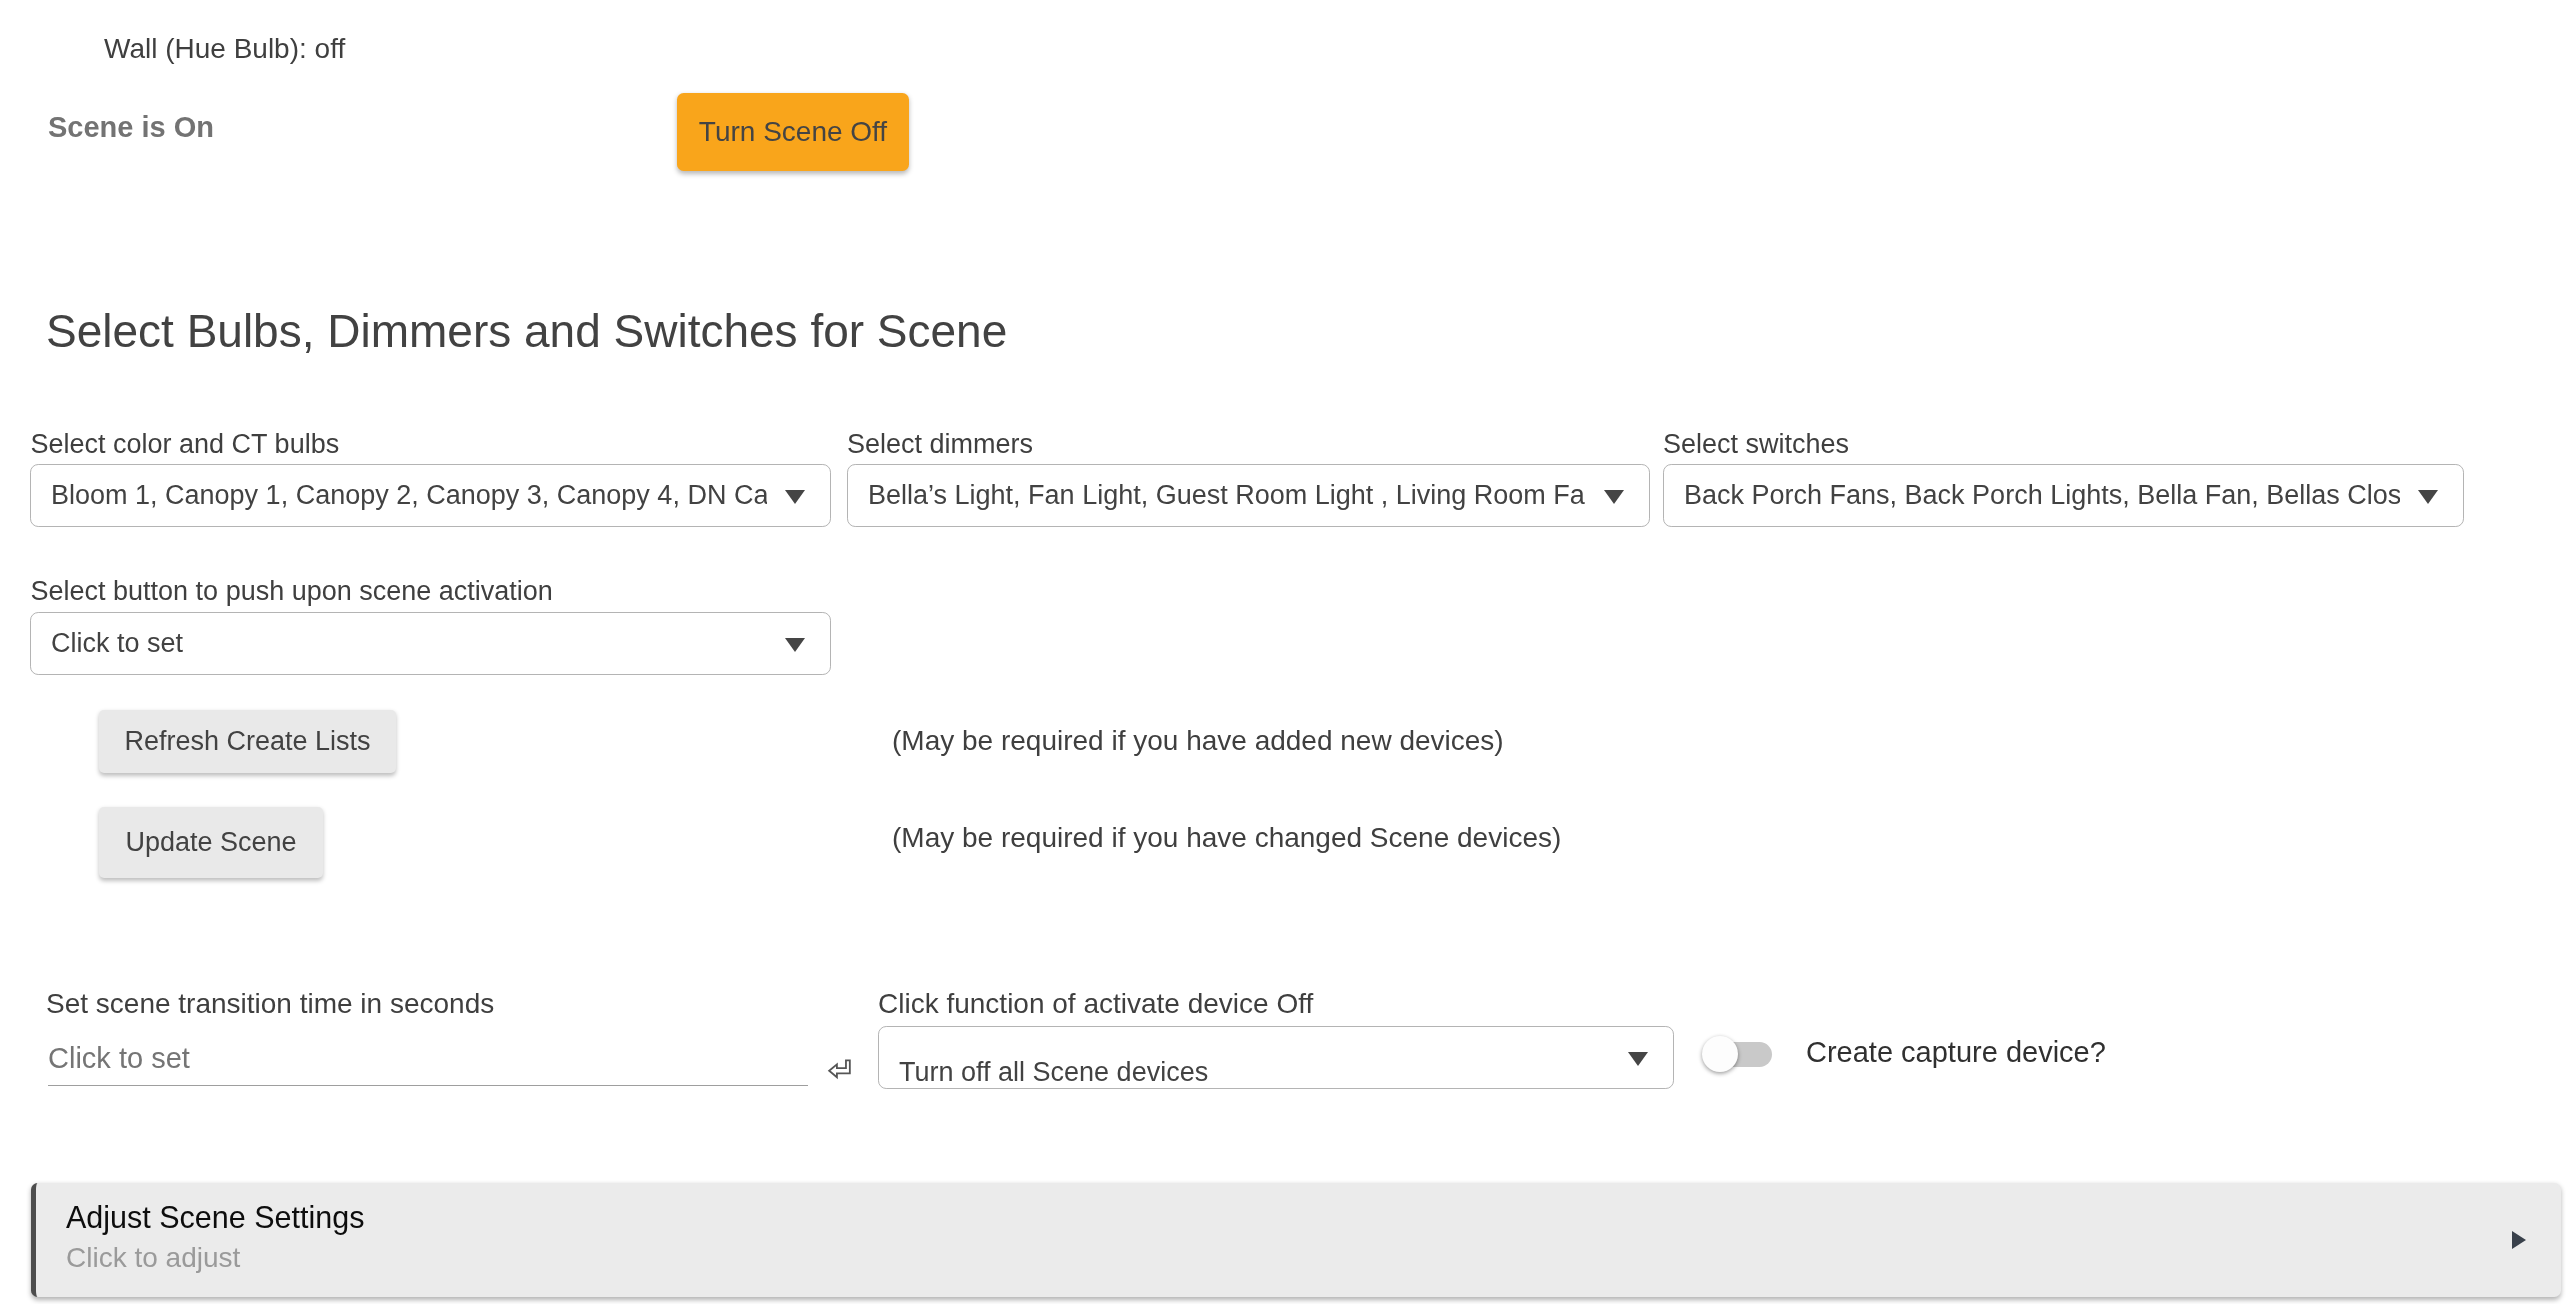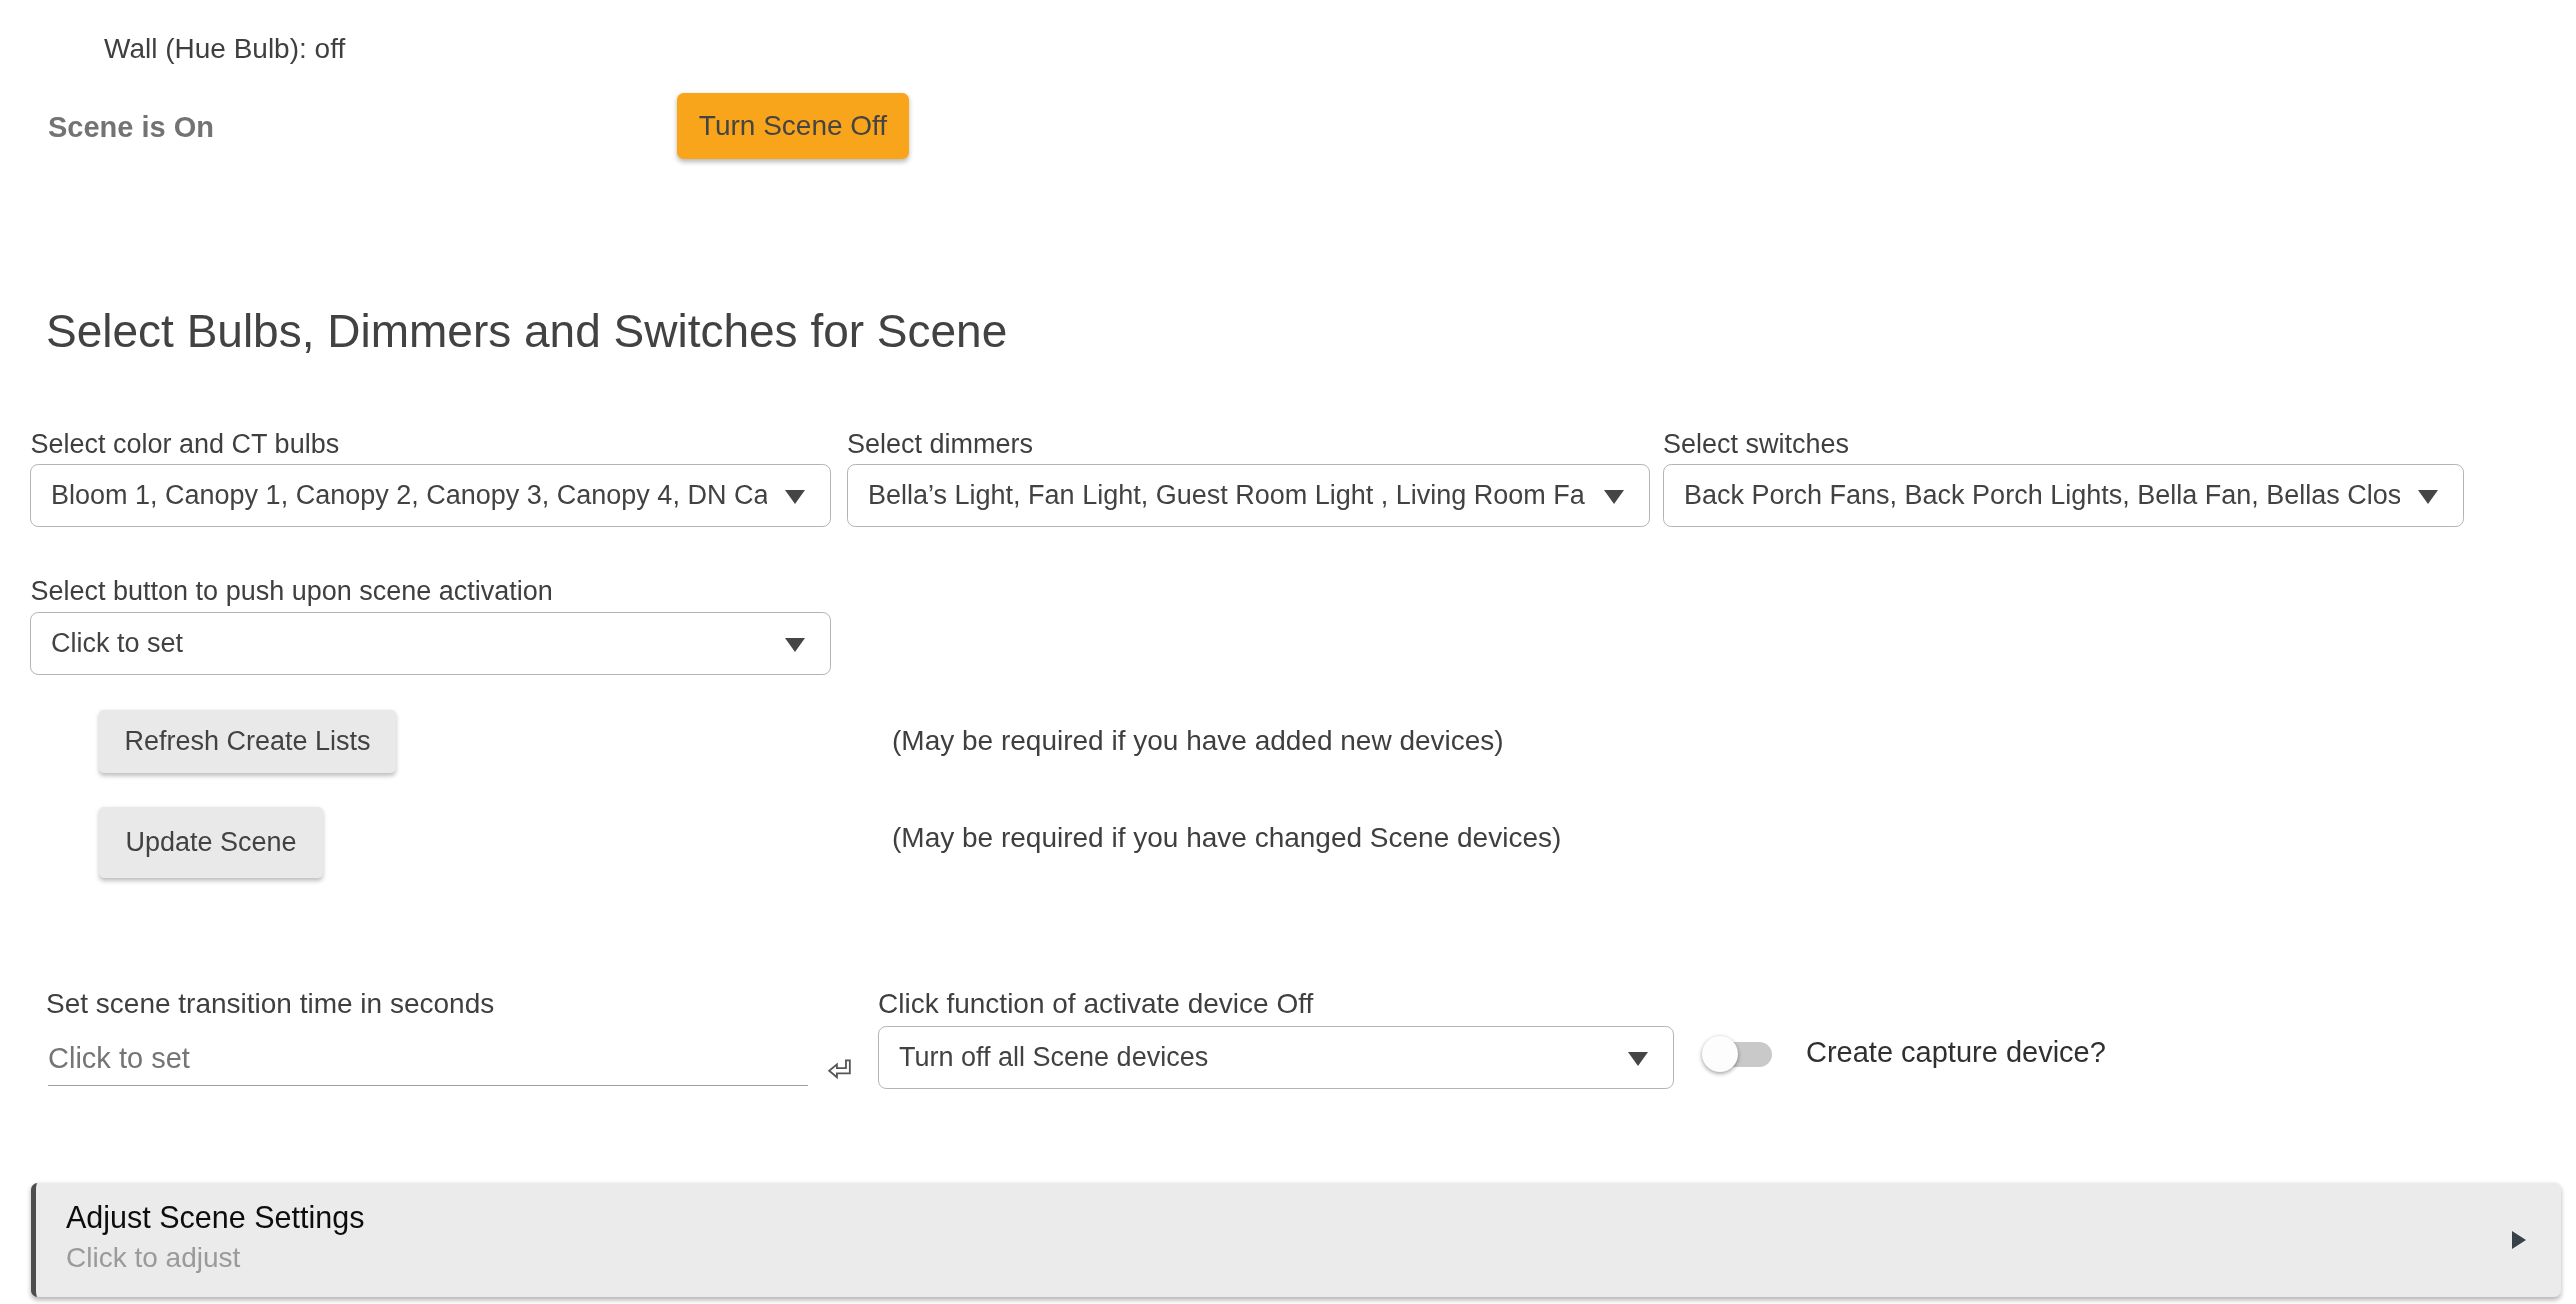--- a/index.html
+++ b/index.html
@@ -12,21 +12,21 @@
     color: #3f3f3f;
     overflow: hidden;
     margin-top: 29px;
   }
   .abs { position: absolute; }
 
   
   .device-status { left: 104px; top: 1.6px; font-size: 28px; line-height: 35px; color: #3f3f3f; }
   .scene-state { left: 48px; top: 82px; font-size: 29px; font-weight: 700; color: #737373; }
   .btn-orange {
-    left: 677px; top: 64px; width: 232px; height: 66px;
+    left: 677px; top: 64px; width: 232px; height: 78px;
     background: #F9A51B; border: none; border-radius: 6.6px;
     box-shadow: 0 2.5px 5px rgba(0,0,0,0.28);
     font-family: inherit; font-size: 28px; color: #444444;
     display: flex; align-items: center; justify-content: center;
     cursor: pointer;
   }
 
   .heading { left: 46px; top: 275px; font-size: 46px; color: #424242; }
 
   .field-label { font-size: 27px; color: #3f3f3f; }
@@ -75,21 +75,21 @@
   .transition-input {
     left: 48px; top: 1002px; width: 760px; height: 54px;
     border: none; border-bottom: 1.6px solid #9e9e9e; border-radius: 0;
     font-family: inherit; font-size: 29px; color: #424242;
     background: transparent; outline: none; padding: 0;
   }
   .transition-input::placeholder { color: #757575; opacity: 1; }
   .enter-icon { left: 824px; top: 1025px; width: 31px; height: 31px; }
 
   .lbl-off-function { left: 878px; top: 959px; font-size: 28px; }
-  .box-off-function { left: 878px; top: 997px; width: 796px; }
+  .box-off-function { left: 878px; top: 997px; width: 796px; align-items: flex-end; }
 
   .switch { left: 1704px; top: 1004px; width: 74px; height: 43px; cursor: pointer; }
   .switch-track {
     position: absolute; left: 0; top: 9px; width: 68px; height: 25px;
     border-radius: 12.4px; background: #c9c9c9;
   }
   .switch-knob {
     position: absolute; left: -1.6px; top: 3.3px; width: 36px; height: 36px;
     border-radius: 50%; background: #fdfdfd;
     box-shadow: 0 1.6px 4.1px rgba(0,0,0,0.4);

